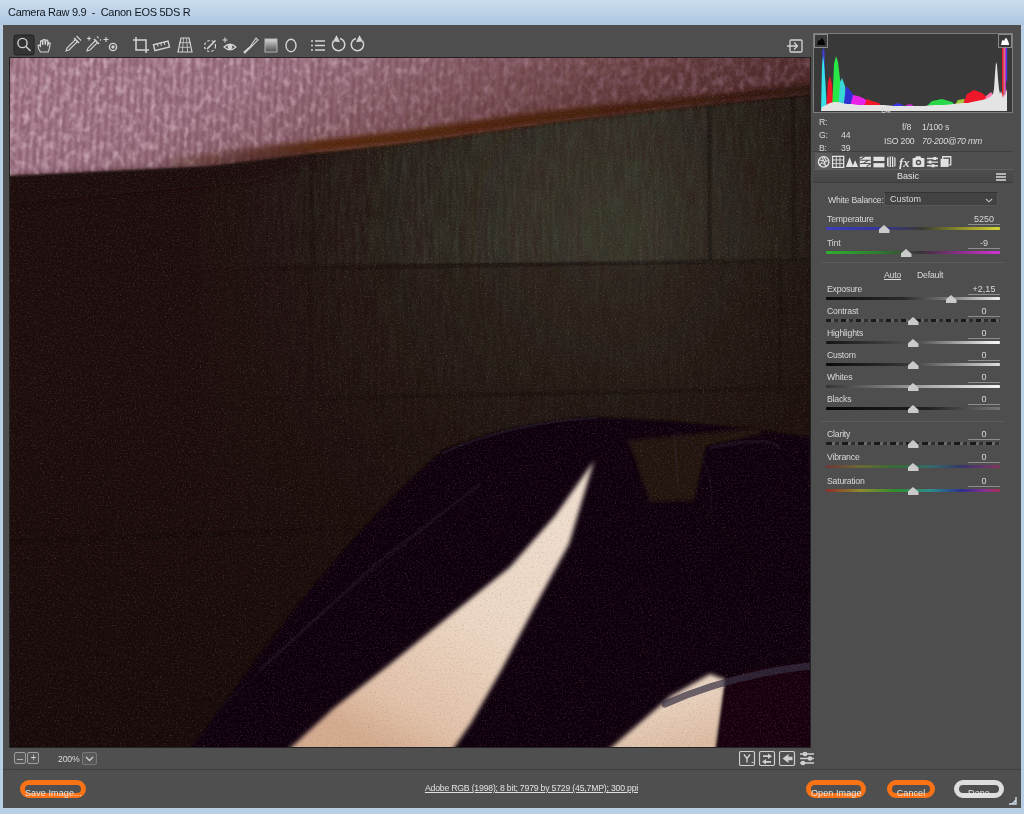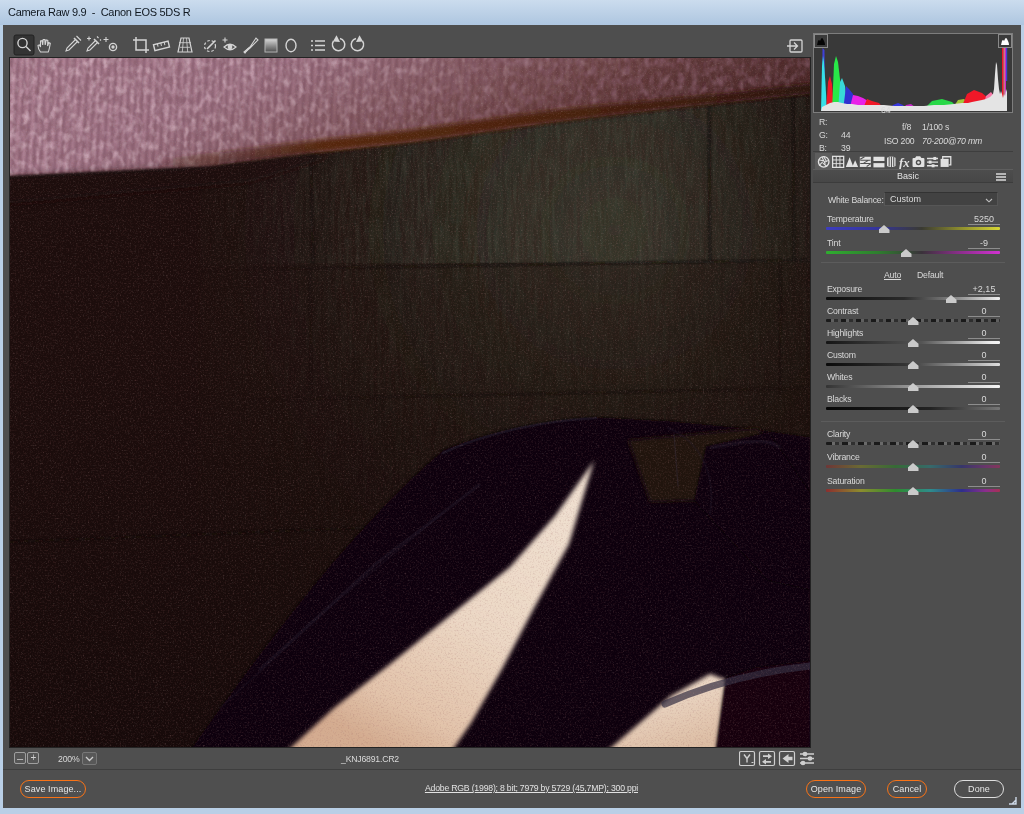--- a/index.html
+++ b/index.html
@@ -14,21 +14,21 @@
   #statusbar { left:7px; top:723px; width:800px; height:21px; background:#4f4f4f; }
   #bottombar { left:0px; top:744px; width:1018px; height:39px; background:#4f4f4f; border-top:1px solid #3e3e3e;}
   #panel { left:810px; top:6px; width:203px; height:737px; font-size:9px; color:#d9d9d9;}
   .lbl { position:absolute; color:#d9d9d9; font-size:8.7px; white-space:nowrap; letter-spacing:-0.2px;}
   .val { position:absolute; color:#d9d9d9; font-size:9px; text-align:center; width:32px; left:155px;}
   .uline { position:absolute; height:1px; background:#8d8d8d; width:32px; left:155px;}
   .track { position:absolute; left:13px; width:174px; height:3px; border-radius:1px; }
   .thumb { position:absolute; width:11px; height:8px; background:#cacaca;
      clip-path:polygon(0% 100%,0% 60%,50% 0%,100% 60%,100% 100%);
      filter:drop-shadow(0 1px 0 rgba(0,0,0,0.4)); }
-  .pill { position:absolute; height:18px; border:1px solid #f97316; border-radius:9px;
+  .pill { position:absolute; height:18px; border:5px solid #f97316; border-radius:9px;
       color:#e6e6e6; font-size:9px; text-align:center; line-height:16px; white-space:nowrap; letter-spacing:0.1px;}
   .sepline { position:absolute; left:8px; width:184px; height:1px; background:#404040;
       border-bottom:1px solid #5c5c5c; }
   .sq { position:absolute; width:14px; height:14px; border:1px solid #9f9f9f; border-radius:2px; }
 </style>
 </head>
 <body>
 <div id="titlebar" class="abs">
     <span>Camera Raw 9.9&nbsp; -&nbsp; Canon EOS 5DS R</span>
   </div>
@@ -279,21 +279,20 @@
   <div id="statusbar" class="abs">
     <div class="sq" style="left:4px;top:4px;width:12px;height:12px;background:#565656;"></div>
     <div class="lbl" style="left:7px;top:4px;font-size:11px;color:#cfcfcf;">–</div>
     <div class="sq" style="left:17px;top:4px;width:12px;height:12px;background:#565656;"></div>
     <div class="lbl" style="left:20.5px;top:4px;font-size:10px;color:#cfcfcf;">+</div>
     <div class="lbl" style="left:48px;top:6px;">200%</div>
     <div class="sq" style="left:72px;top:4px;width:15px;height:13px;background:#585858;border-color:#777;"></div>
     <svg class="abs" style="left:75px;top:8px" width="9" height="6">
         <path d="M1,1 L4.5,4.5 L8,1" stroke="#cfcfcf" stroke-width="1.3" fill="none"></path>
       </svg>
-    <div class="lbl" style="left:0px;top:6px;width:720px;text-align:center;">_KNJ6891.CR2</div>
     <svg class="abs" style="left:729px;top:2px" width="75" height="17">
       <g fill="none" stroke="#cfcfcf" stroke-width="1.2">
         <rect x="0.5" y="1.5" width="15" height="14" rx="1.5"></rect>
         <rect x="20.5" y="1.5" width="15" height="14" rx="1.5"></rect>
         <rect x="40.5" y="1.5" width="15" height="14" rx="1.5"></rect>
         <path d="M5,4.5 L8,8.5 L11,4.5 M8,8.5 L8,12.5" stroke-width="1.4"></path>
         <path d="M12.5,12.5 h2" stroke-width="1"></path>
       </g>
       <g fill="#cfcfcf" stroke="none">
         <path d="M24,5.3 h5 v-1.9 l4,2.8 -4,2.8 v-1.9 h-5 z"></path>
@@ -305,21 +304,21 @@
         <circle cx="66" cy="4" r="1.7" fill="#cfcfcf"></circle>
         <circle cx="71" cy="8.5" r="1.7" fill="#cfcfcf"></circle>
         <circle cx="64" cy="13" r="1.7" fill="#cfcfcf"></circle>
       </g>
     </svg>
   </div>
   <div id="bottombar" class="abs">
     <div class="pill" style="left:17px;top:10px;width:66px;">Save Image...</div>
     <div class="lbl" style="left:330px;top:13px;width:305px;text-align:right;text-decoration:underline;color:#e2e2e2;">Adobe RGB (1998); 8 bit; 7979 by 5729 (45,7MP); 300 ppi</div>
     <div class="pill" style="left:803px;top:10px;width:60px;">Open Image</div>
-    <div class="pill" style="left:884px;top:10px;width:40px;">Cancel</div>
+    <div class="pill" style="left:884px;top:10px;width:48px;">Cancel</div>
     <div class="pill" style="left:951px;top:10px;width:50px;border-color:#dedede;">Done</div>
     <svg class="abs" style="left:1005px;top:26px" width="10" height="10">
         <path d="M8,1 L8,8 L1,8 M8,4 L4,8 M8,7 L7,8" stroke="#cdd8e6" stroke-width="1.4" fill="none"></path>
       </svg>
   </div>
   <div id="panel" class="abs">
 
     <div class="abs" style="left:0;top:2px;width:200px;height:80px;background:#393939;border:1px solid #7d7d7d;">
       <svg class="abs" style="left:0;top:0" width="198" height="78">
       <g>

